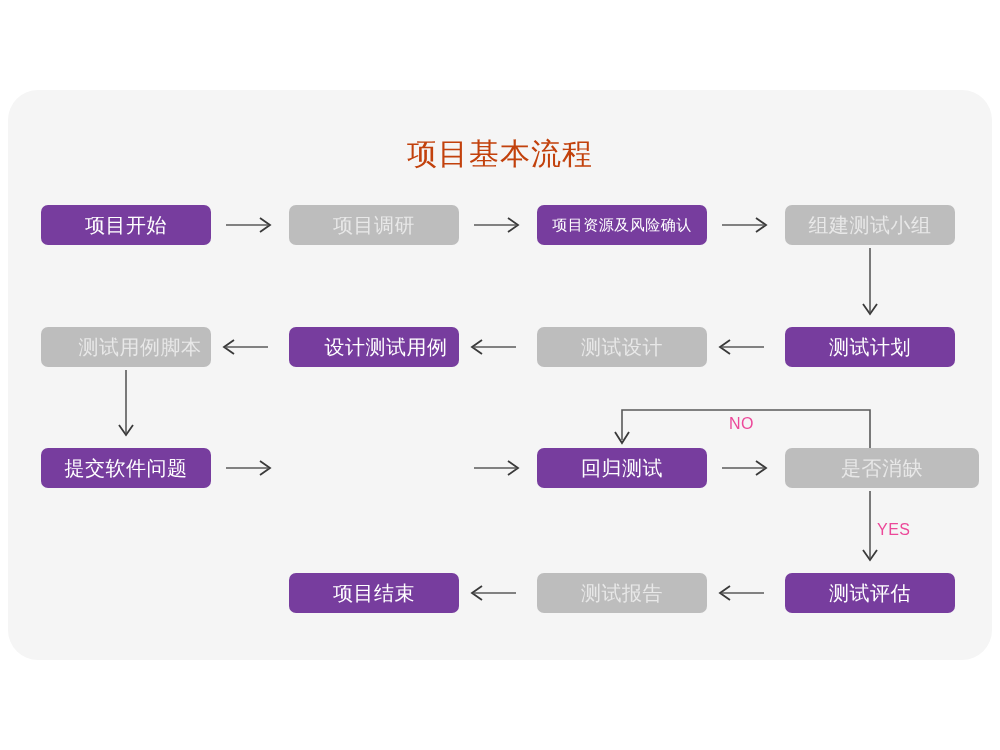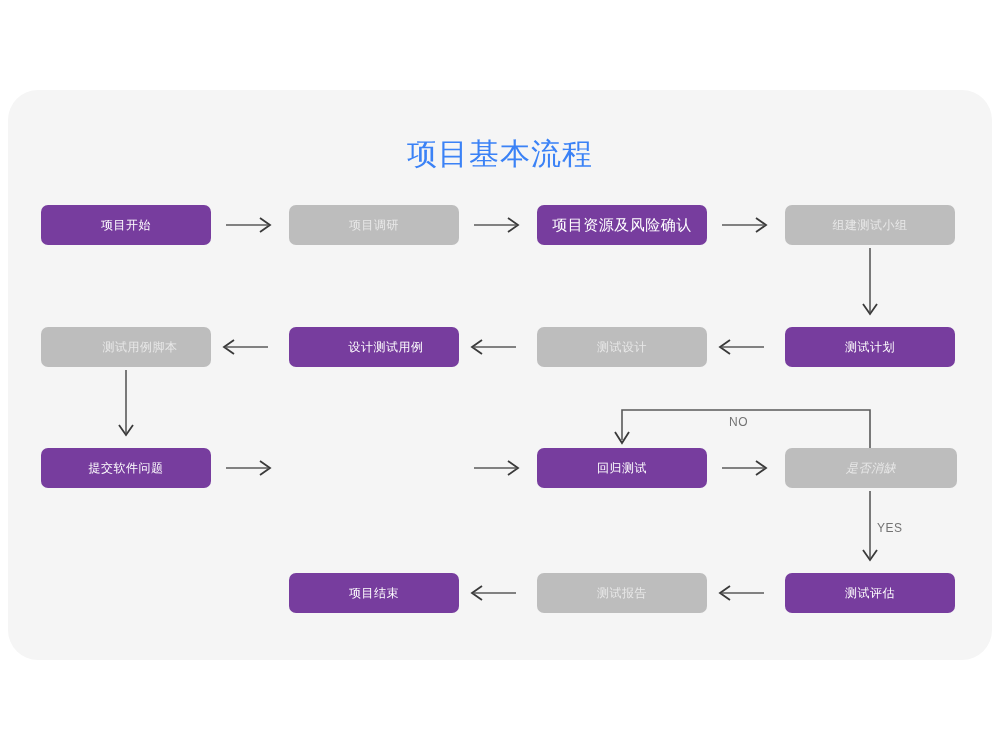--- a/index.html
+++ b/index.html
@@ -20,48 +20,48 @@
     width: 984px; height: 570px;
     background: #f5f5f5;
     border-radius: 30px;
   }
   #title {
     position: absolute;
     left: 0; top: 134px;
     width: 1000px;
     text-align: center;
     font-size: 30px;
-    color: #3b82f6;
+    color: #c2410c;
     letter-spacing: 1px;
     font-weight: 400;
   }
   .node {
     position: absolute;
     display: flex;
     align-items: center;
     justify-content: center;
     text-align: center;
     border-radius: 7px;
-    font-size: 12px;
+    font-size: 20px;
     line-height: 1.35;
     white-space: pre-line;
     letter-spacing: 0.5px;
   }
   .node.purple {
     background: #773d9e;
     color: #ffffff;
   }
   .node.gray {
     background: #bdbdbd;
     color: #e8e8e8;
   }
   .edge-label {
     position: absolute;
-    font-size: 12px;
-    color: #737373;
+    font-size: 16px;
+    color: #ec4899;
     letter-spacing: 0.5px;
   }
   svg.arrows {
     position: absolute;
     left: 0; top: 0;
     width: 1000px; height: 750px;
     pointer-events: none;
   }
   svg.arrows line, svg.arrows path, svg.arrows polyline {
     stroke: #5a5a5a;
@@ -135,21 +135,21 @@
   <div class="node gray" style="left:785px;top:205px;width:170px;height:40px;">组建测试小组</div>
   <div class="node purple" style="left:537px;top:205px;width:170px;height:40px;font-size:15px;">项目资源及风险确认</div>
 
   <div class="node gray" style="left:41px;top:327px;width:170px;height:40px;padding-left:28px;">测试用例脚本</div>
   <div class="node purple" style="left:289px;top:327px;width:170px;height:40px;padding-left:24px;">设计测试用例</div>
   <div class="node gray" style="left:537px;top:327px;width:170px;height:40px;">测试设计</div>
   <div class="node purple" style="left:785px;top:327px;width:170px;height:40px;">测试计划</div>
 
   <div class="node purple" style="left:41px;top:448px;width:170px;height:40px;">提交软件问题</div>
   <div class="node purple" style="left:537px;top:448px;width:170px;height:40px;">回归测试</div>
-  <div class="node gray" style="left:785px;top:448px;width:172px;height:40px;font-style:italic;">是否消缺</div>
+  <div class="node gray" style="left:785px;top:448px;width:194px;height:40px;">是否消缺</div>
 
   <div class="node purple" style="left:289px;top:573px;width:170px;height:40px;">项目结束</div>
   <div class="node gray" style="left:537px;top:573px;width:170px;height:40px;">测试报告</div>
   <div class="node purple" style="left:785px;top:573px;width:170px;height:40px;">测试评估</div>
 
   <div class="edge-label" style="left:729px;top:415px;">NO</div>
   <div class="edge-label" style="left:877px;top:521px;">YES</div>
 
 </div>
 

